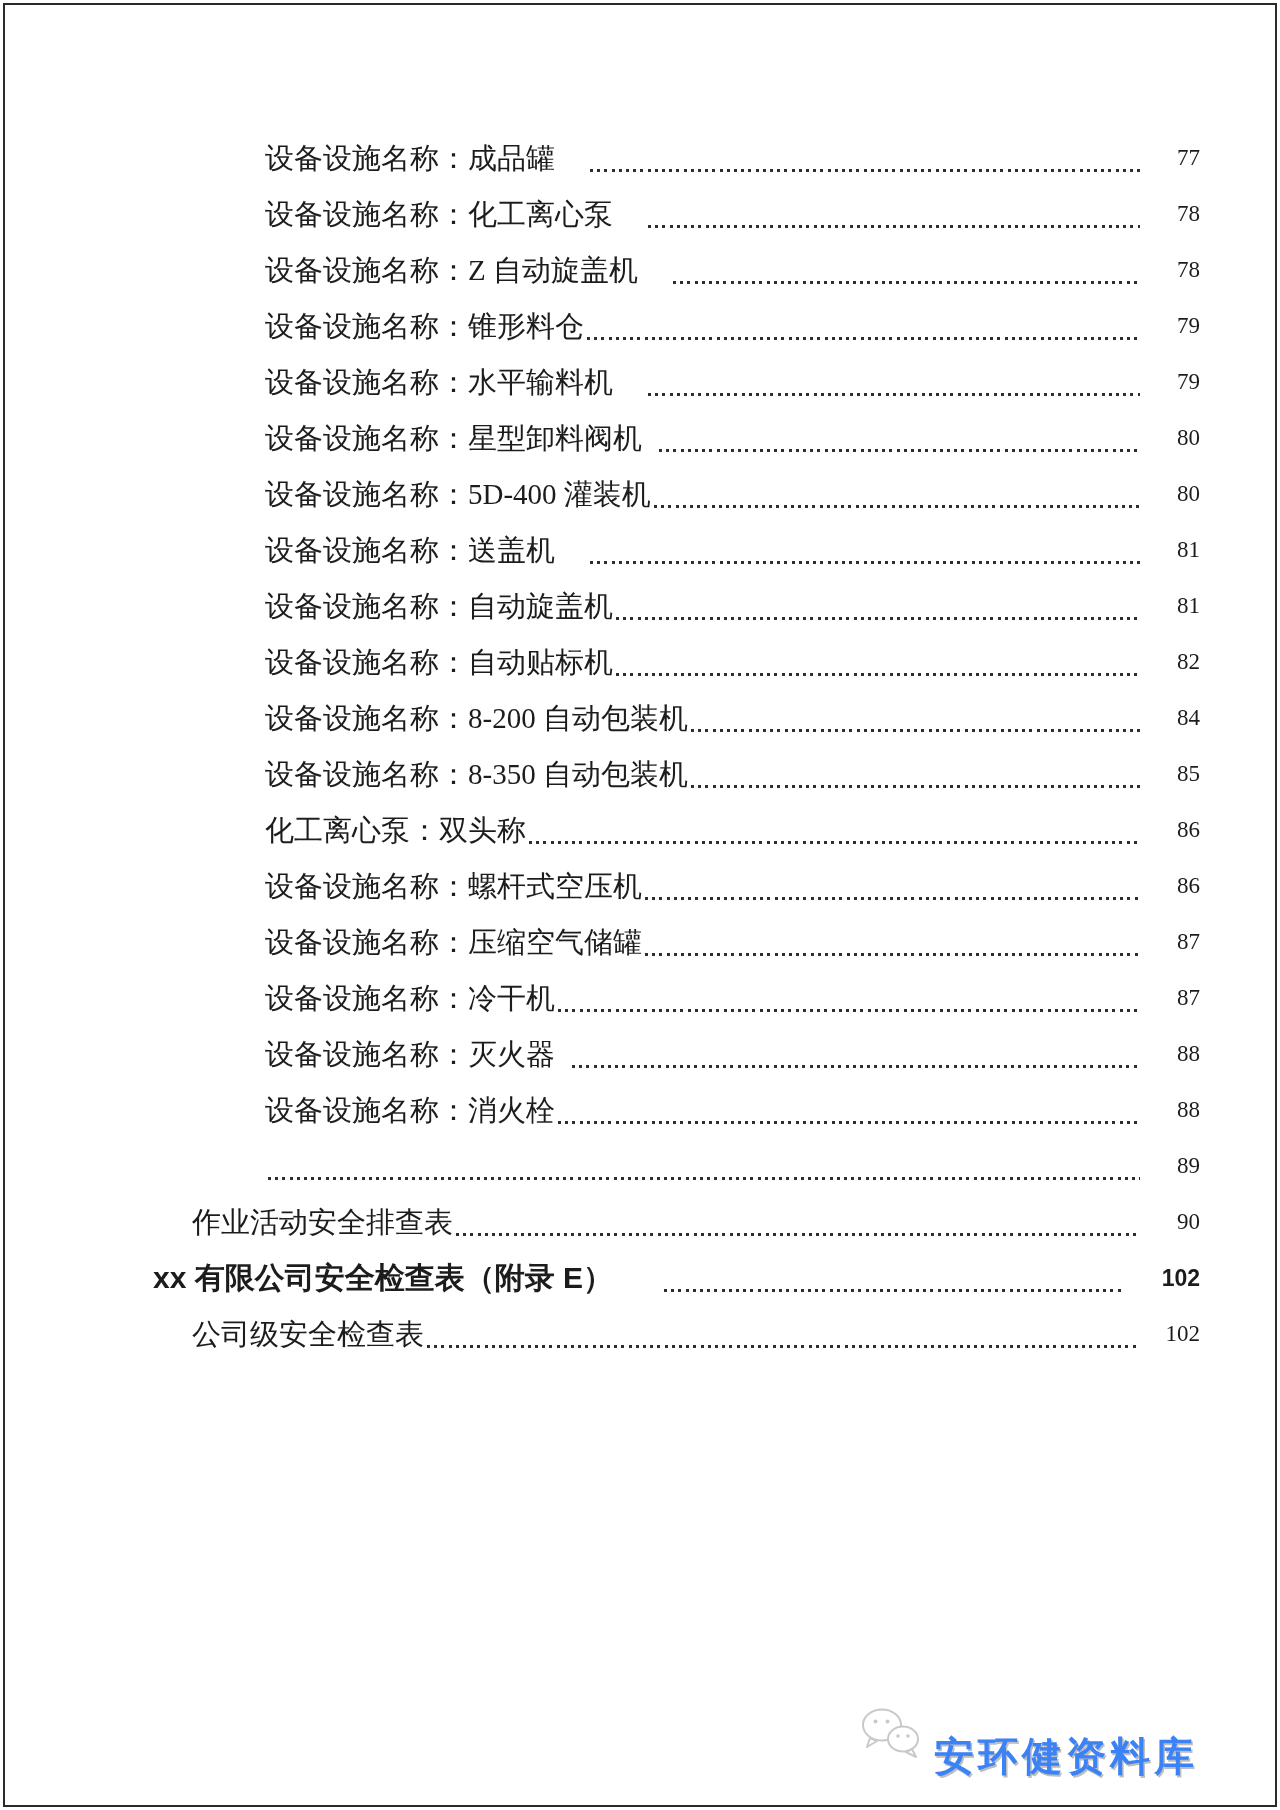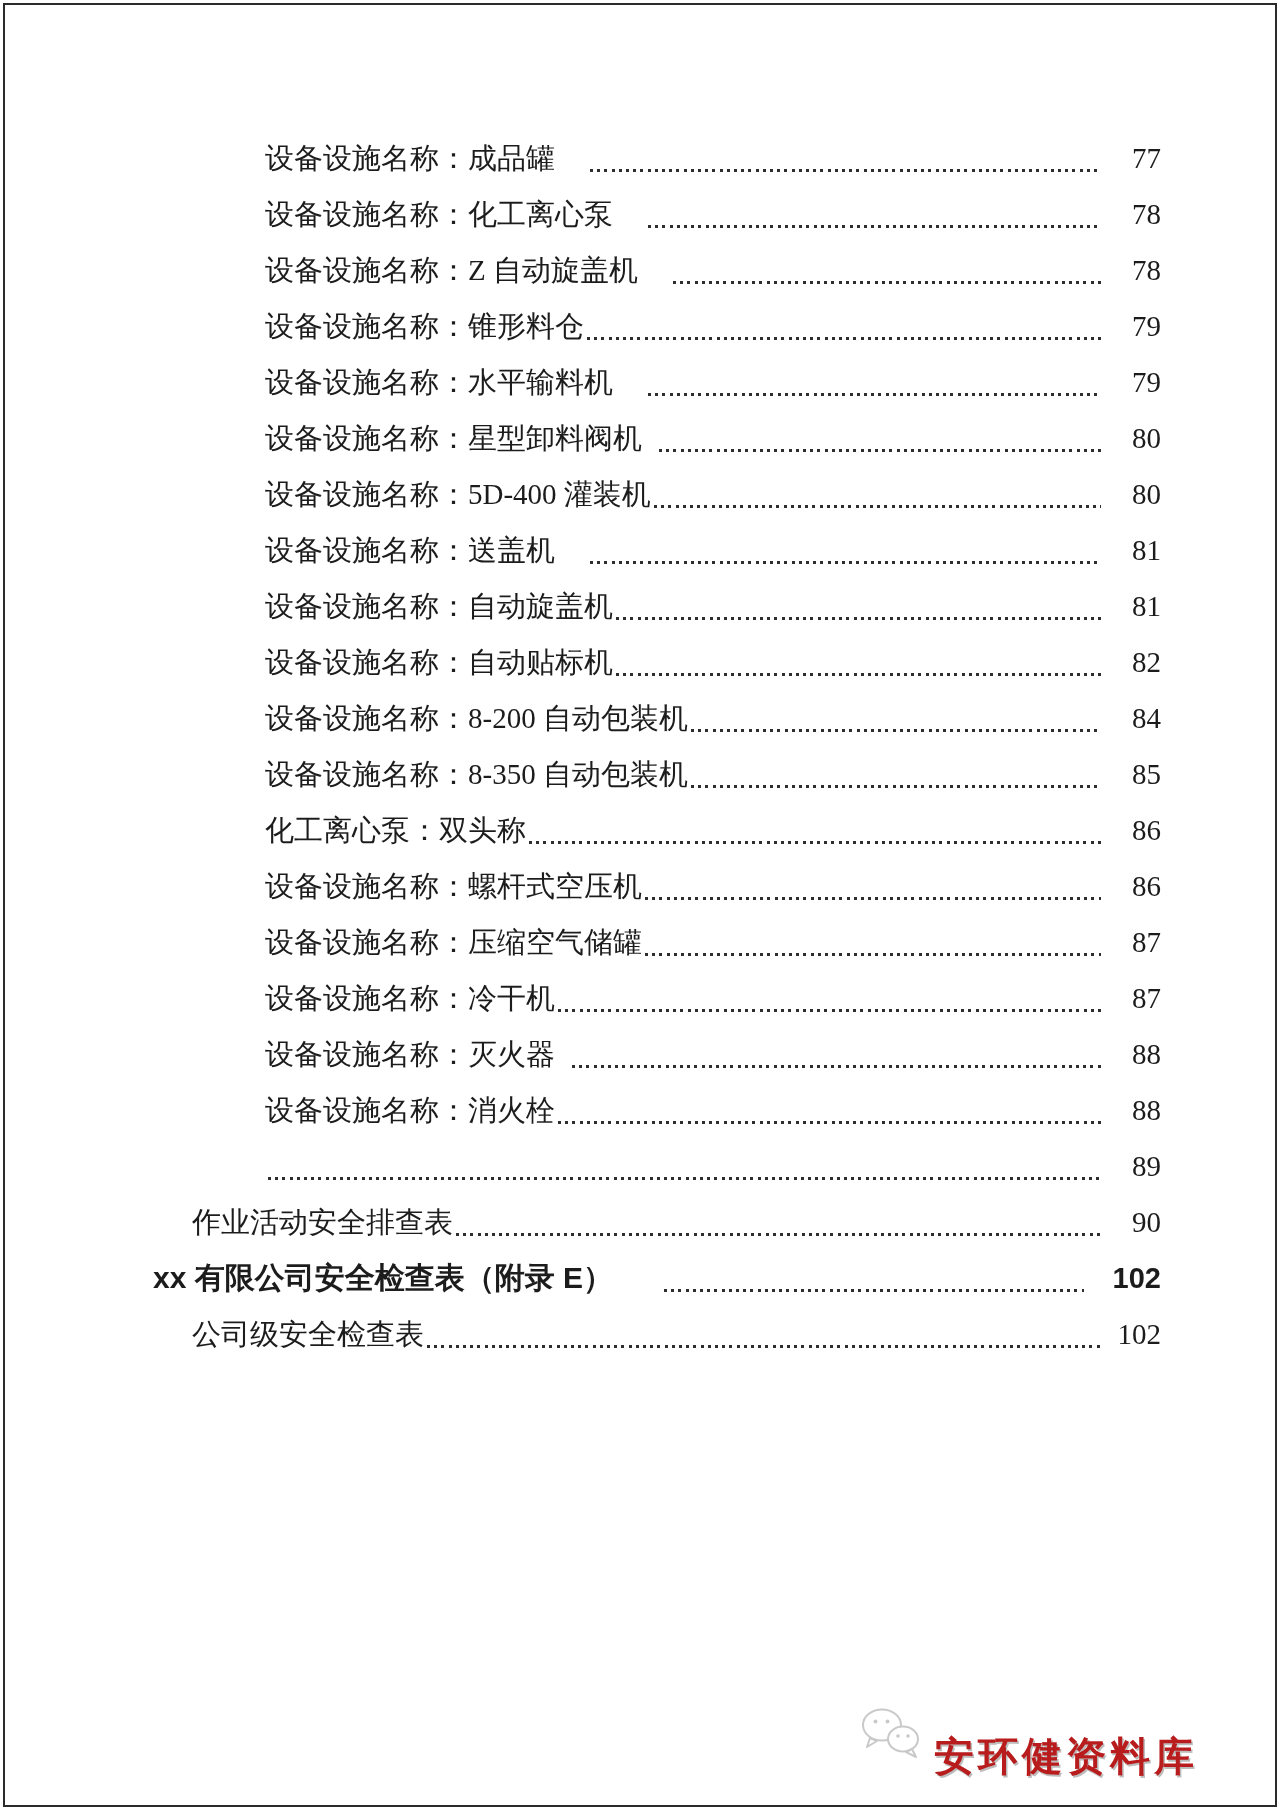--- a/index.html
+++ b/index.html
@@ -27,21 +27,21 @@
   .toc {
     position: absolute;
     top: 130px;
     left: 0;
     right: 0;
   }
   .toc-row {
     display: flex;
     align-items: center;
     height: 56px;
-    padding-right: 119px;
+    padding-right: 80px;
     font-size: 29px;
     line-height: 56px;
     white-space: nowrap;
   }
   .toc-row.lvl1 { padding-left: 153px; }
   .toc-row.lvl2 { padding-left: 192px; }
   .toc-row.lvl3 { padding-left: 265px; }
   .toc-row.bold {
     font-family: "Liberation Sans", "DejaVu Sans", sans-serif;
     font-weight: 700;
@@ -55,37 +55,37 @@
     flex: 1 1 auto;
     height: 3px;
     margin: 0 6px 14px 3px;
     align-self: flex-end;
     background: repeating-linear-gradient(90deg, #2e2e2e 0 3px, transparent 3px 7.2px);
   }
   .page-num {
     flex: 0 0 auto;
     min-width: 54px;
     text-align: right;
-    font-size: 29px;
+    font-size: 23px;
   }
   .watermark {
     position: absolute;
     right: 82px;
     bottom: 26px;
     display: flex;
     align-items: center;
     gap: 12px;
     user-select: none;
   }
   .watermark-text {
     font-family: "Liberation Sans", "DejaVu Sans", sans-serif;
     font-size: 40px;
     font-weight: 700;
     letter-spacing: 4px;
-    color: #b91c1c;
+    color: #3b82f6;
     text-shadow: 1.5px 1.5px 0 #bdbdbd, -1px -1px 0 #ffffff;
     margin-top: 48px;
   }
   .wechat-icon { display: block; }
 </style>
 </head>
 <body>
 
 <div class="page">
   <div class="page-frame"></div>

